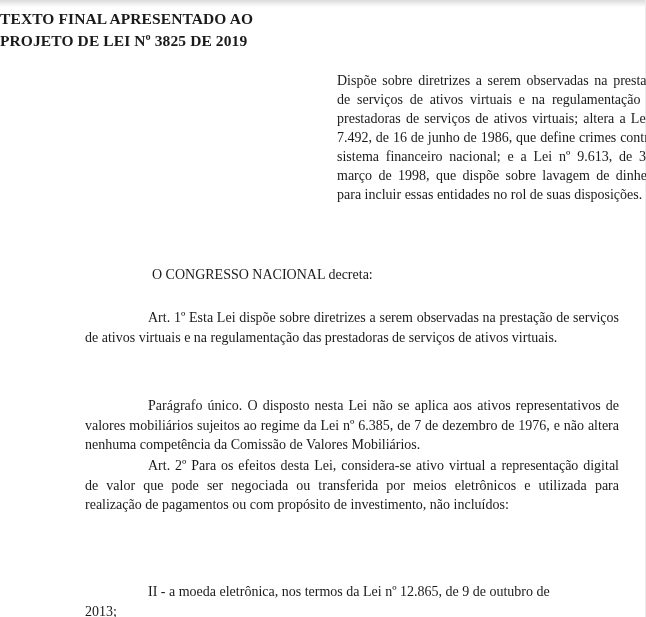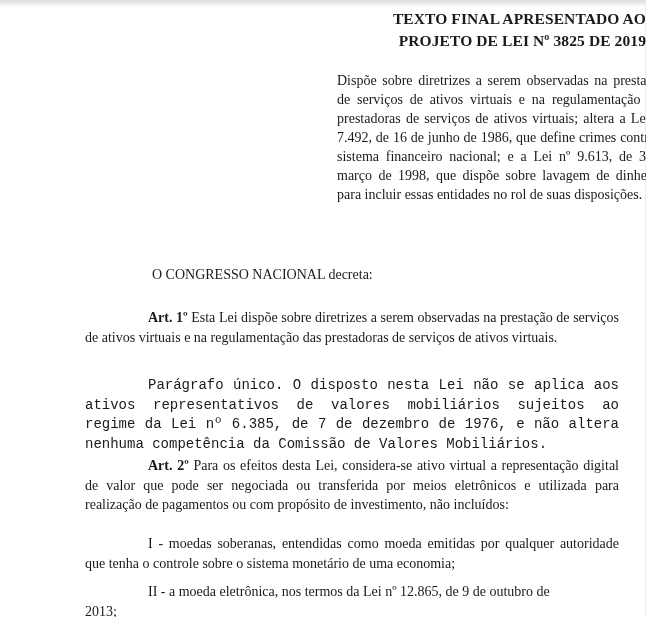--- a/index.html
+++ b/index.html
@@ -30,21 +30,21 @@
     top: 0; right: 0;
     width: 1px;
     height: 100%;
     background: #ececec;
   }
   .doc-title {
     position: absolute;
     top: 8px;
     left: 0;
     width: 646px;
-    text-align: right;
+    text-align: left;
     font-weight: bold;
     font-size: 15.5px;
     line-height: 22px;
     letter-spacing: 0.1px;
   }
   .ementa {
     position: absolute;
     top: 71px;
     left: 293px;
     width: 329px;
@@ -63,23 +63,23 @@
   }
   .para {
     position: absolute;
     left: 85px;
     width: 534px;
     line-height: 19.5px;
     text-indent: 63px;
     text-align: justify;
     margin: 0;
   }
-  .para b { font-weight: bold; }
+  .para b { font-weight: normal; }
   .p1 { top: 308px; }
-  .p2 { top: 376px; font-family: Liberation Mono, monospace; }
+  .p2 { top: 396px; }
   .p3 { top: 456px; }
   .p4 { top: 534px; }
   .p5 { top: 582px; white-space: pre-line; text-align: left; }
 </style>
 </head>
 <body>
 
 <div class="page">
   <div class="top-shadow"></div>
   <div class="right-edge"></div>
@@ -92,17 +92,16 @@
   <div class="ementa">Dispõe sobre diretrizes a serem observadas na prestação de serviços de ativos virtuais e na regulamentação das prestadoras de serviços de ativos virtuais; altera a Lei nº 7.492, de 16 de junho de 1986, que define crimes contra o sistema financeiro nacional; e a Lei nº 9.613, de 3 de março de 1998, que dispõe sobre lavagem de dinheiro, para incluir essas entidades no rol de suas disposições.</div>
 
   <p class="preamble">O CONGRESSO NACIONAL decreta:</p>
 
   <p class="para p1"><b>Art. 1º</b><span> Esta Lei dispõe sobre diretrizes a serem observadas na prestação de serviços de ativos virtuais e na regulamentação das prestadoras de serviços de ativos virtuais.</span></p>
 
   <p class="para p2"><b></b><span>Parágrafo único. O disposto nesta Lei não se aplica aos ativos representativos de valores mobiliários sujeitos ao regime da Lei nº 6.385, de 7 de dezembro de 1976, e não altera nenhuma competência da Comissão de Valores Mobiliários.</span></p>
 
   <p class="para p3"><b>Art. 2º</b><span> Para os efeitos desta Lei, considera-se ativo virtual a representação digital de valor que pode ser negociada ou transferida por meios eletrônicos e utilizada para realização de pagamentos ou com propósito de investimento, não incluídos:</span></p>
 
-  <p class="para p4"><b></b><span>I - moedas soberanas, entendidas como moeda emitidas por qualquer autoridade que tenha o controle sobre o sistema monetário de uma economia;</span></p>
 
   <p class="para p5"><b></b><span>II - a moeda eletrônica, nos termos da Lei nº 12.865, de 9 de outubro de
 2013;</span></p>
 </div>
 
 </body></html>

